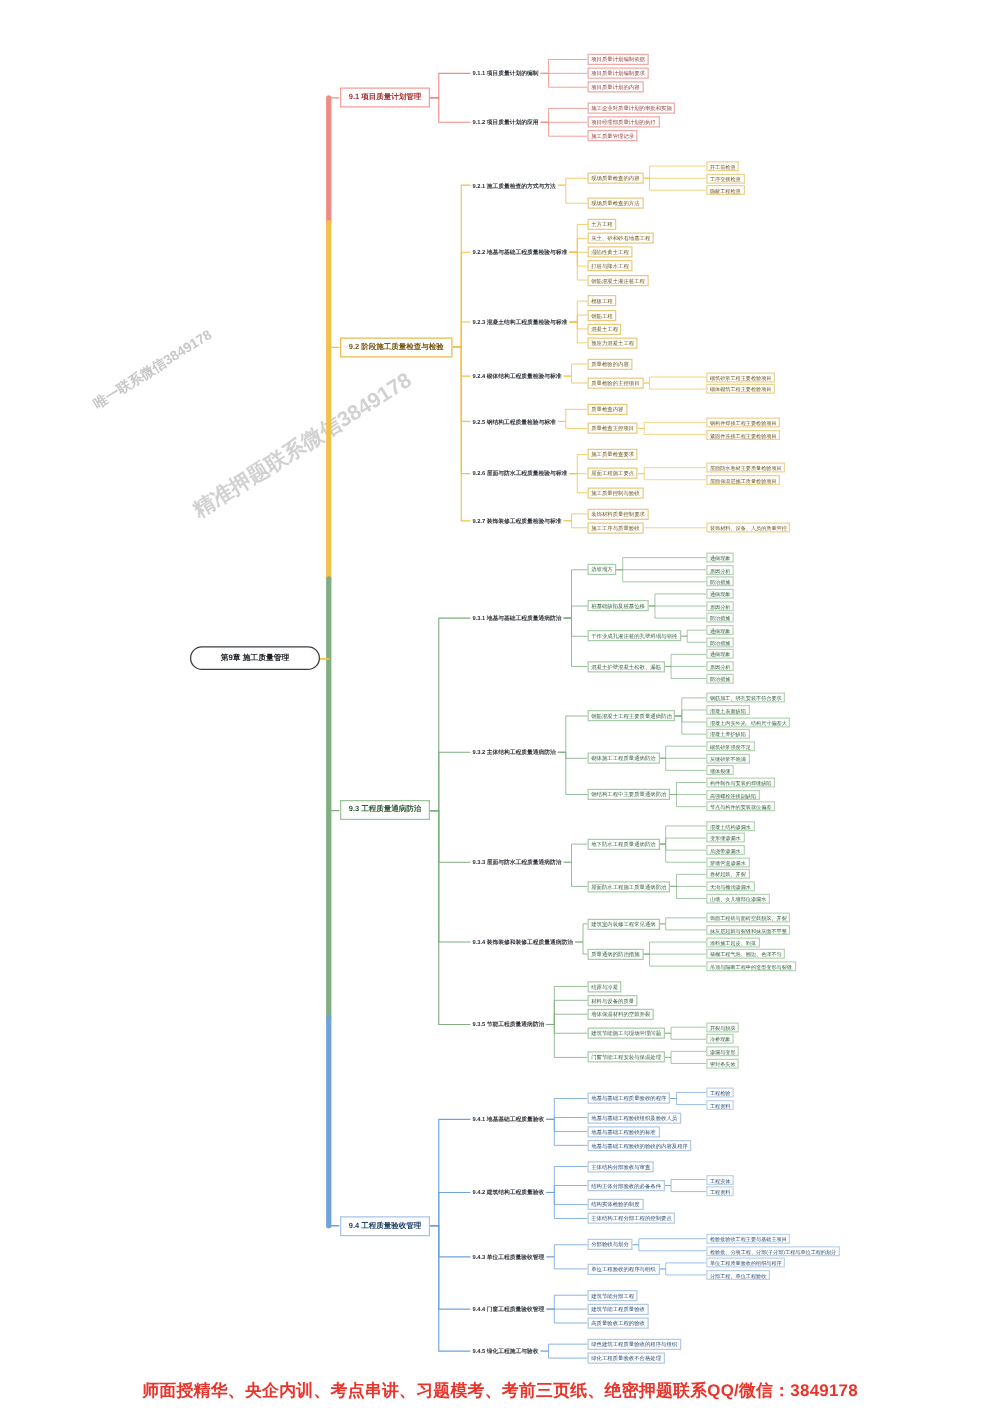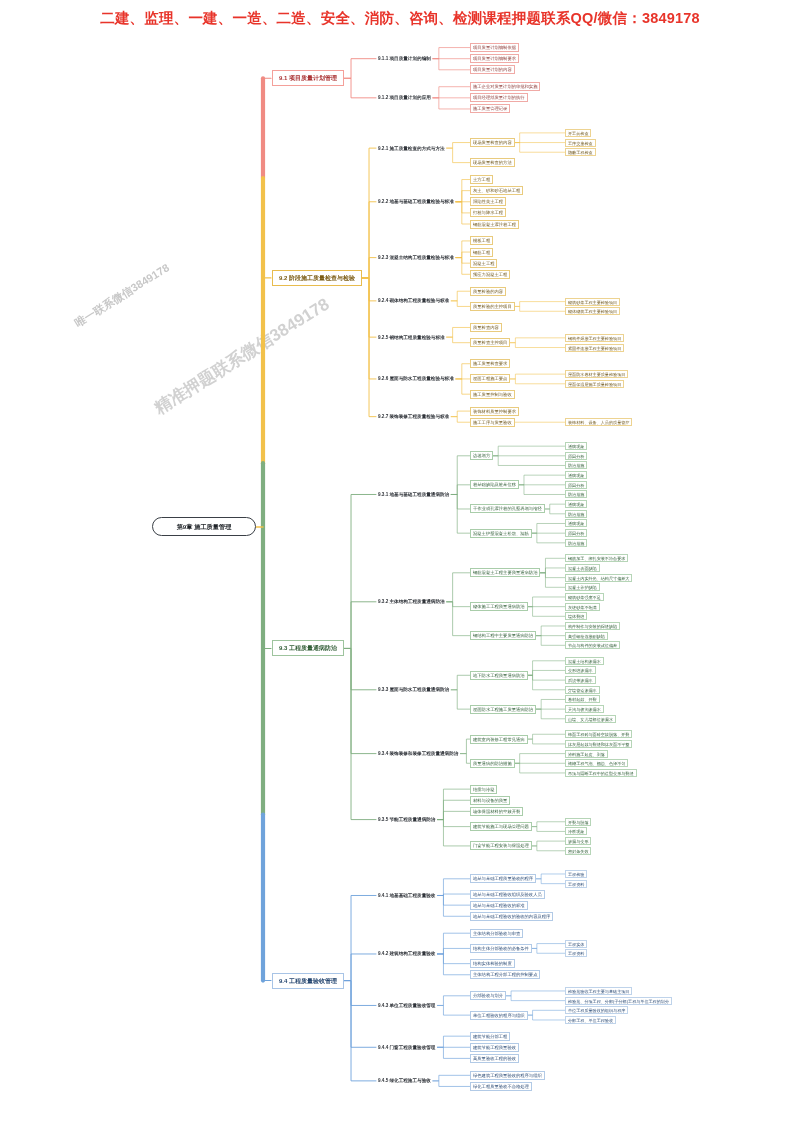--- a/index.html
+++ b/index.html
@@ -72,21 +72,21 @@
     opacity:.55;transform-origin:left top;
   }
   #wm-1{left:72px;top:318px;font-size:11px;transform:rotate(-32deg);}
   #wm-2{left:150px;top:400px;font-size:17px;transform:rotate(-32deg);opacity:.45;}
 </style>
 </head>
 <body>
 
 <div id="stage">
 
-  <div class="banner" id="banner-top">二建、监理、一建、一造、二造、安全、消防、咨询、检测课程押题联系QQ/微信：3849178</div>
+  <div class="banner" id="banner-bottom">师面授精华、央企内训、考点串讲、习题模考、考前三页纸、绝密押题联系QQ/微信：3849178</div>
 
   <div class="watermark" id="wm-1">唯一联系微信3849178</div>
   <div class="watermark" id="wm-2">精准押题联系微信3849178</div>
 
   <svg class="links" id="link-layer" viewBox="0 0 800 1132" preserveAspectRatio="none">
       <path d="M432.84375,58.678176795580114 H438.84375 V47.55939226519337 H470" fill="none" stroke="#f08b83" stroke-width="0.65" stroke-linecap="round"></path>
       <path d="M432.84375,58.678176795580114 H438.84375 V58.678176795580114 H470" fill="none" stroke="#f08b83" stroke-width="0.65" stroke-linecap="round"></path>
       <path d="M432.84375,58.678176795580114 H438.84375 V69.79696132596685 H470" fill="none" stroke="#f08b83" stroke-width="0.65" stroke-linecap="round"></path>
       <path d="M432.84375,97.83563535911603 H438.84375 V86.71685082872928 H470" fill="none" stroke="#f08b83" stroke-width="0.65" stroke-linecap="round"></path>
       <path d="M432.84375,97.83563535911603 H438.84375 V97.83563535911603 H470" fill="none" stroke="#f08b83" stroke-width="0.65" stroke-linecap="round"></path>

